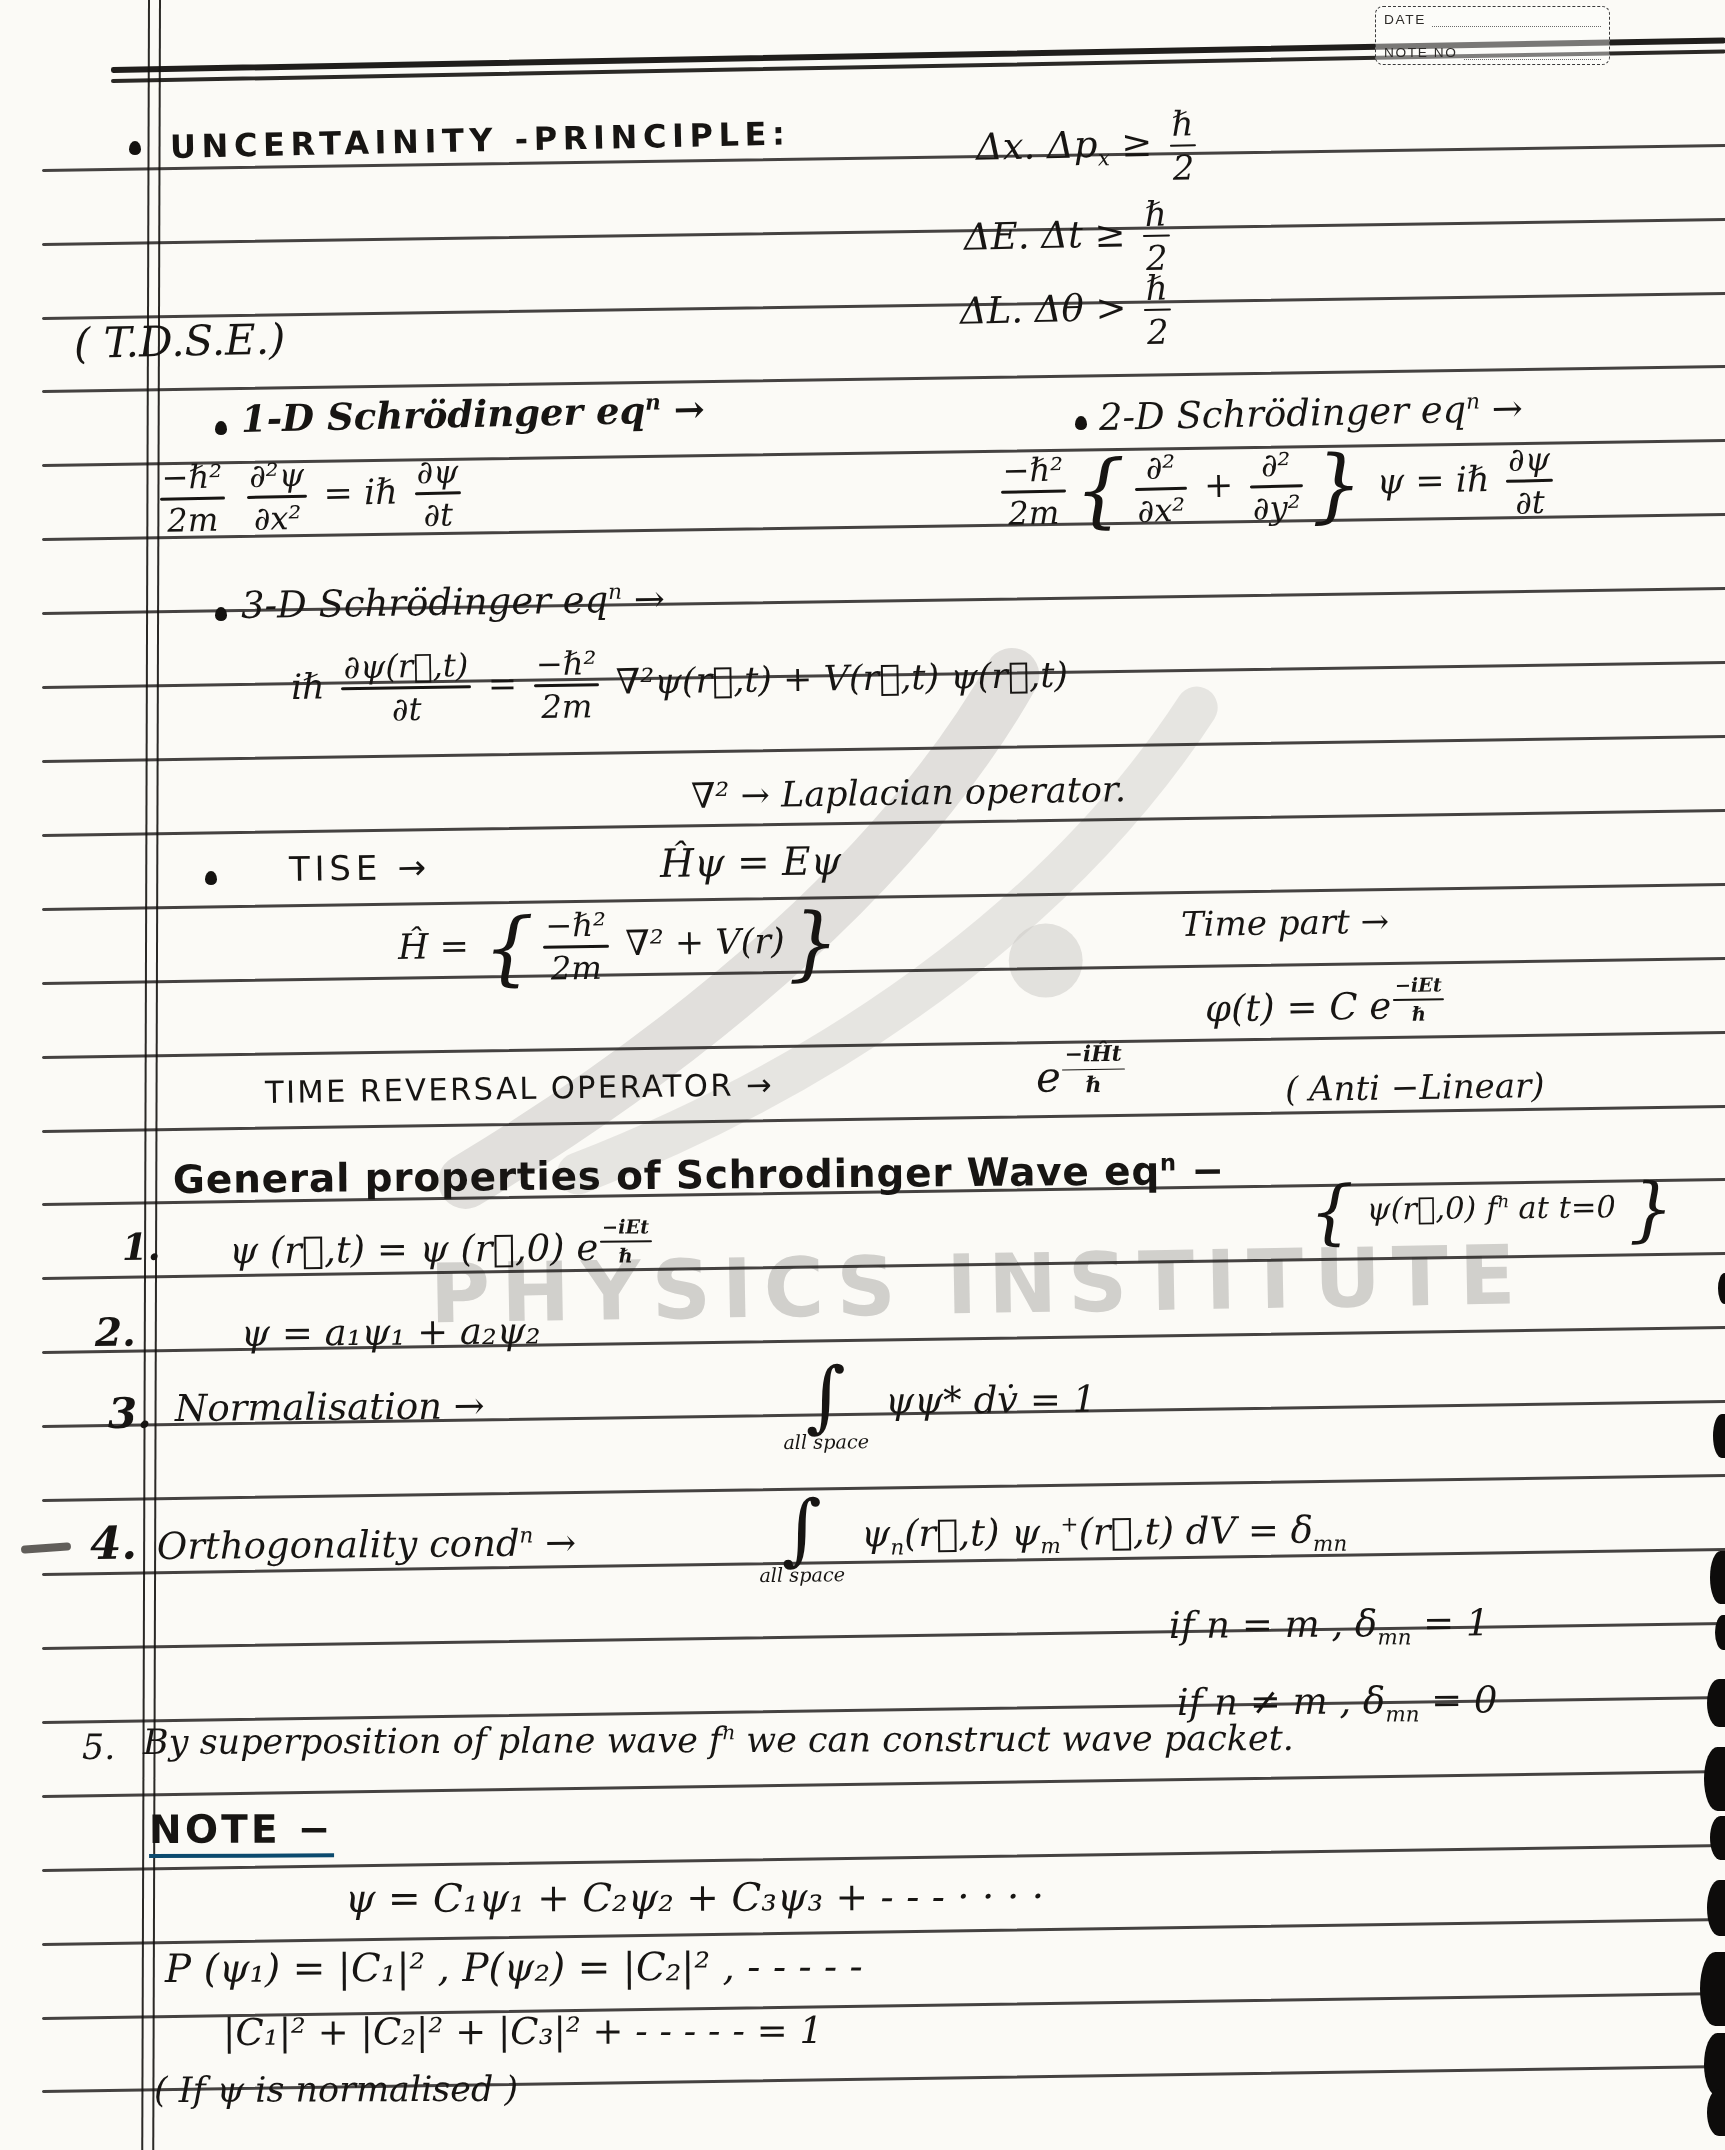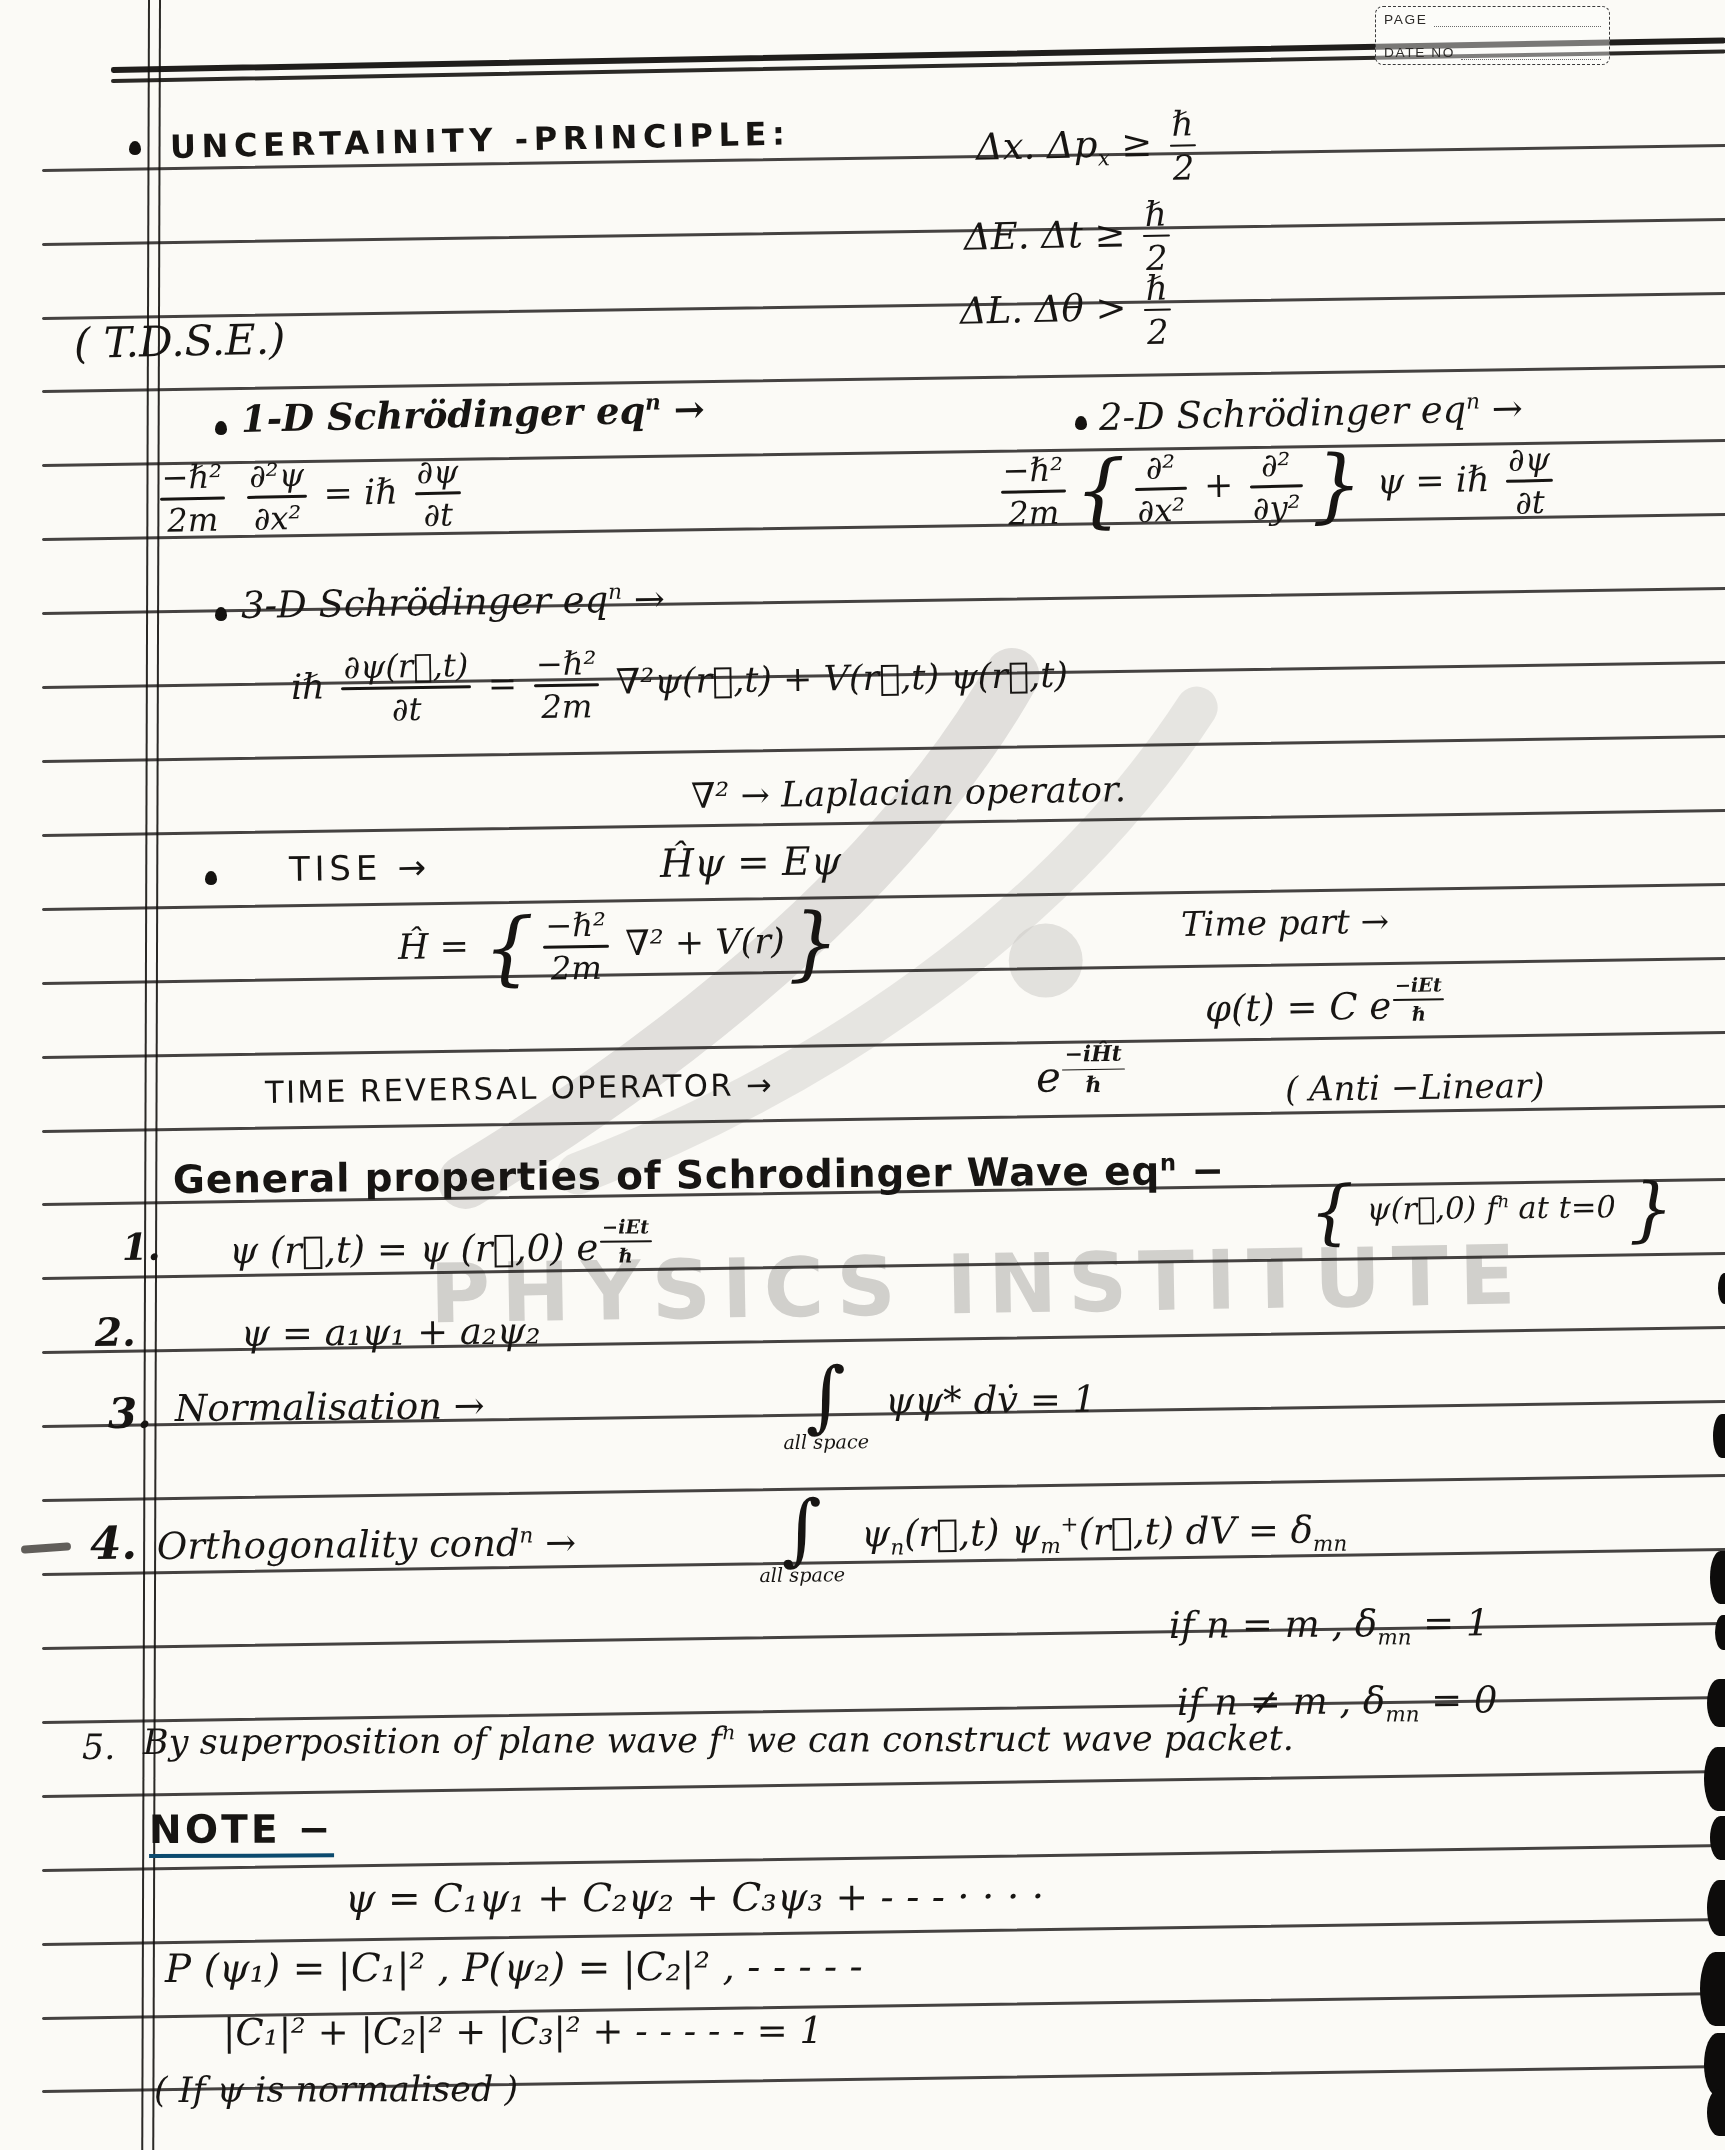--- a/index.html
+++ b/index.html
@@ -143,25 +143,25 @@
       <div class="edge-blob" style="top: 1747px; height: 64px; width: 27px;"></div>
       <div class="edge-blob" style="top: 1816px; height: 44px; width: 21px;"></div>
       <div class="edge-blob" style="top: 1880px; height: 56px; width: 24px;"></div>
       <div class="edge-blob" style="top: 1952px; height: 74px; width: 30.5px;"></div>
       <div class="edge-blob" style="top: 2033px; height: 63px; width: 27px;"></div>
       <div class="edge-blob" style="top: 2089px; height: 47px; width: 24px;"></div>
     </div>
 
   <div class="datebox">
     <div class="row">
-      <span class="lbl">PAGE</span>
+      <span class="lbl">DATE</span>
       <span class="fill"></span>
     </div>
     <div class="row">
-      <span class="lbl">DATE NO</span>
+      <span class="lbl">NOTE NO</span>
       <span class="fill"></span>
     </div>
   </div>
 
   <div class="bullet" style="left:129px;top:141px;"></div>
   <div class="line caps tA" style="left:170px;top:129px;font-size:32px;letter-spacing:5.6px;">UNCERTAINITY -PRINCIPLE:</div>
   <div class="line hw tA" style="left:976px;top:111px;font-size:37px;"><span>Δx. Δp</span><sub>x</sub><span> ≥ </span><span class="fr">
         <span>ℏ</span>
         <span class="bar"></span>
         <span>2</span>

